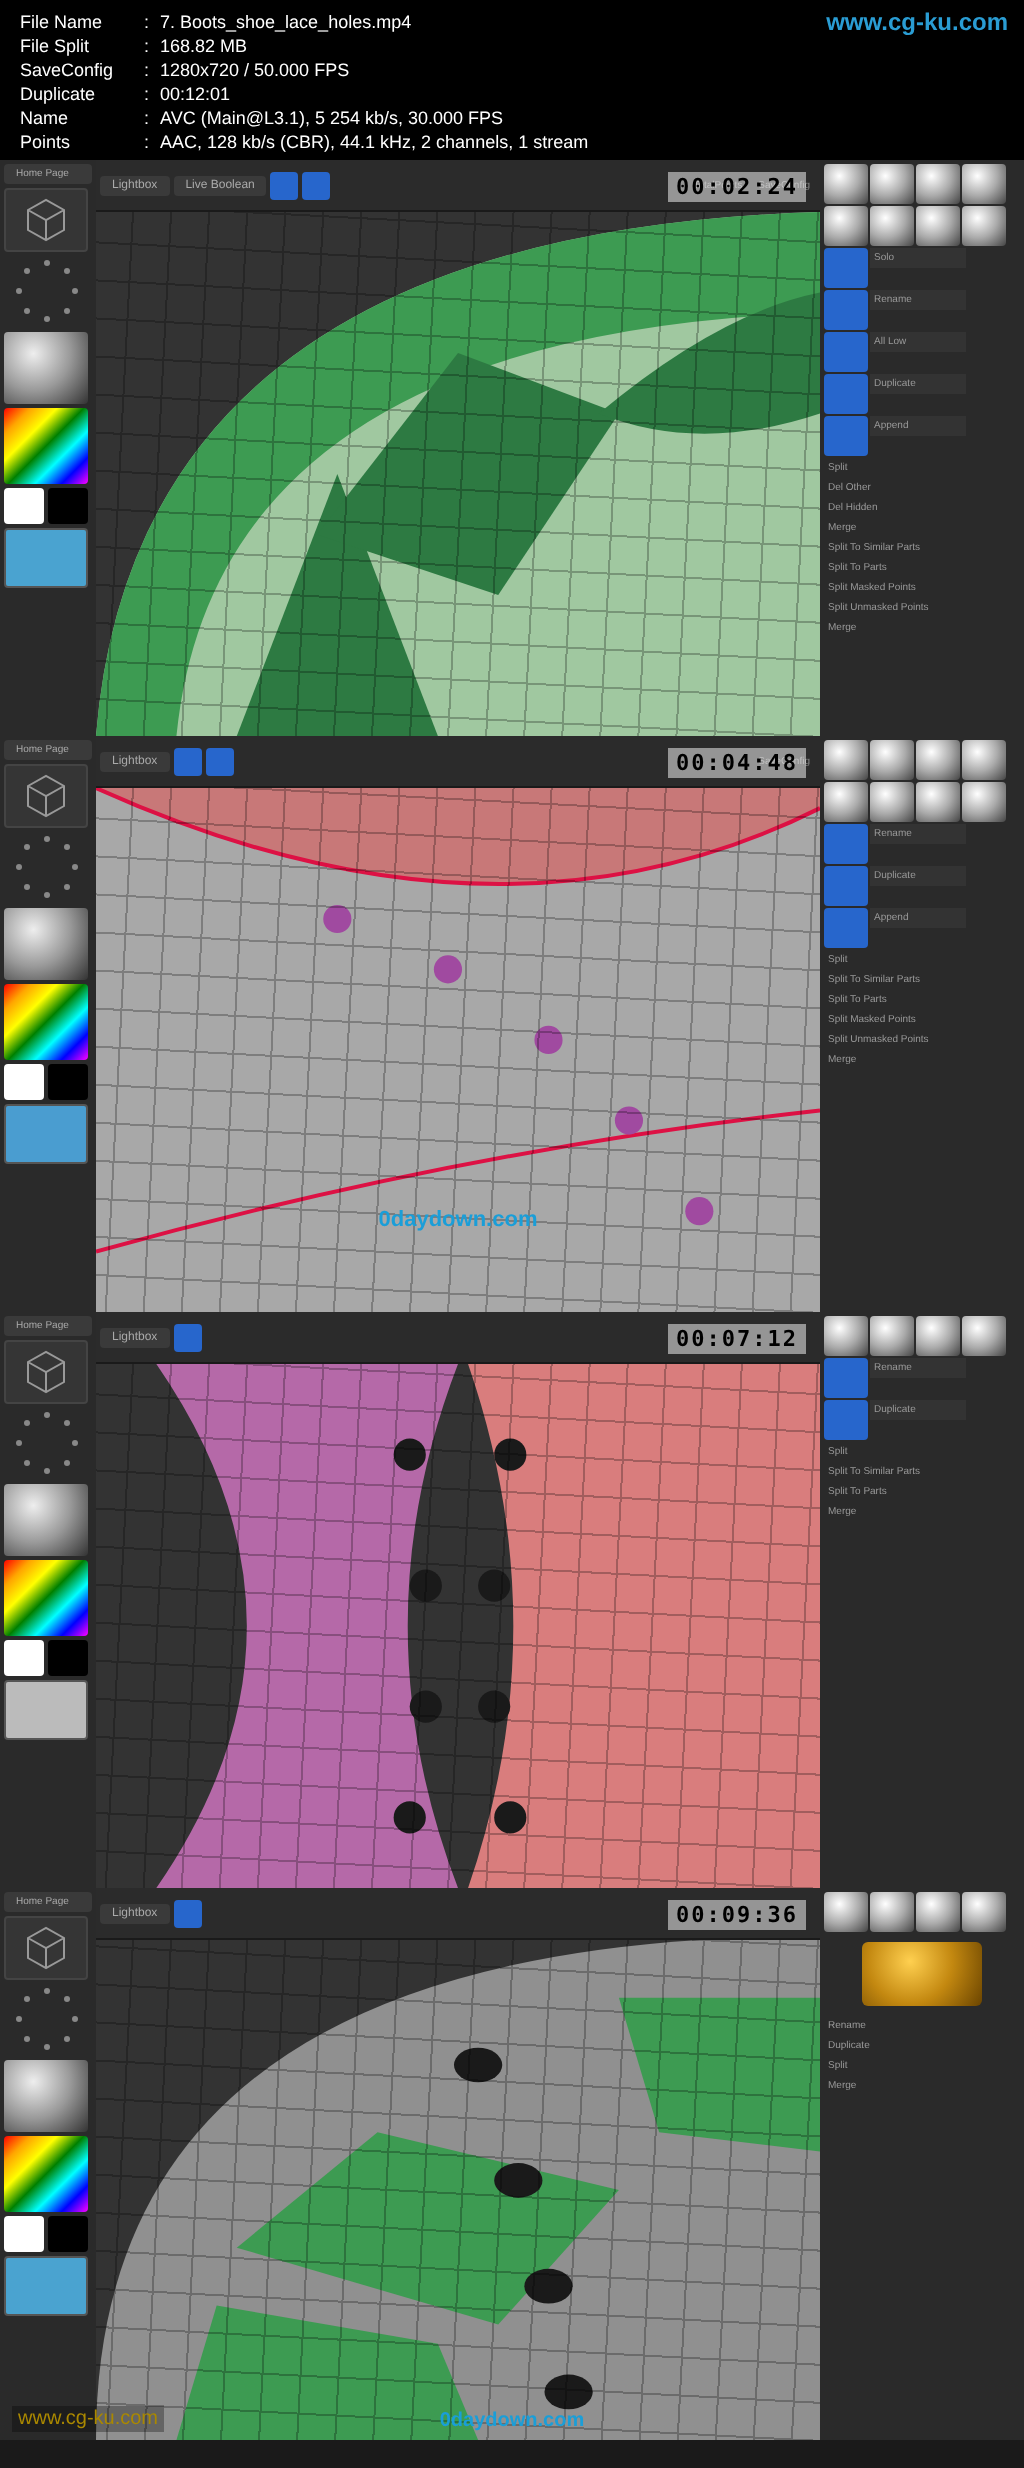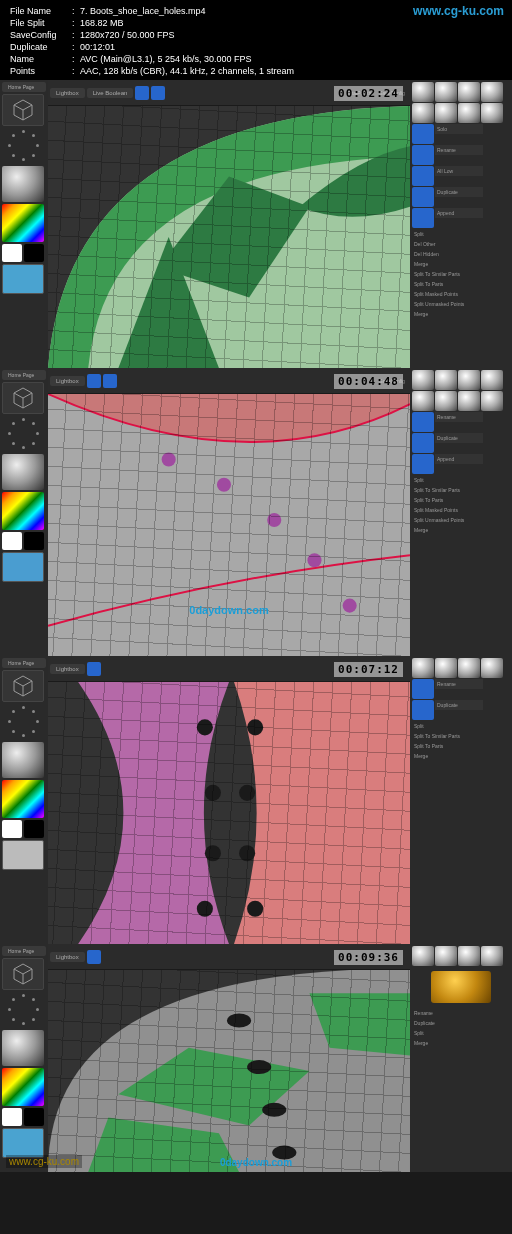--- a/index.html
+++ b/index.html
@@ -323,21 +323,21 @@
         <div class="mini-label">Duplicate</div>
       </div>
     <div class="menu-item">Split</div>
     <div class="menu-item">Split To Similar Parts</div>
     <div class="menu-item">Split To Parts</div>
     <div class="menu-item">Merge</div>
   </div>
   <div class="timestamp">00:07:12</div>
 </div>
 
-<div class="panel" style="height:228px">
+<div class="panel" style="height:276px">
   <div class="left-sidebar">
     <div class="tab" style="font-size:5px;">Home Page</div>
     <div class="tool-btn">
         <svg width="24" height="24" viewBox="0 0 24 24">
           <path d="M3 7l9-5 9 5v10l-9 5-9-5z M3 7l9 5 9-5 M12 12v10" stroke="#999" fill="none" stroke-width="1"></path>
         </svg>
       </div>
     <div class="segcircle">
       <div class="dot" style="top:0;left:14px"></div>
         <div class="dot" style="top:4px;left:24px"></div>

